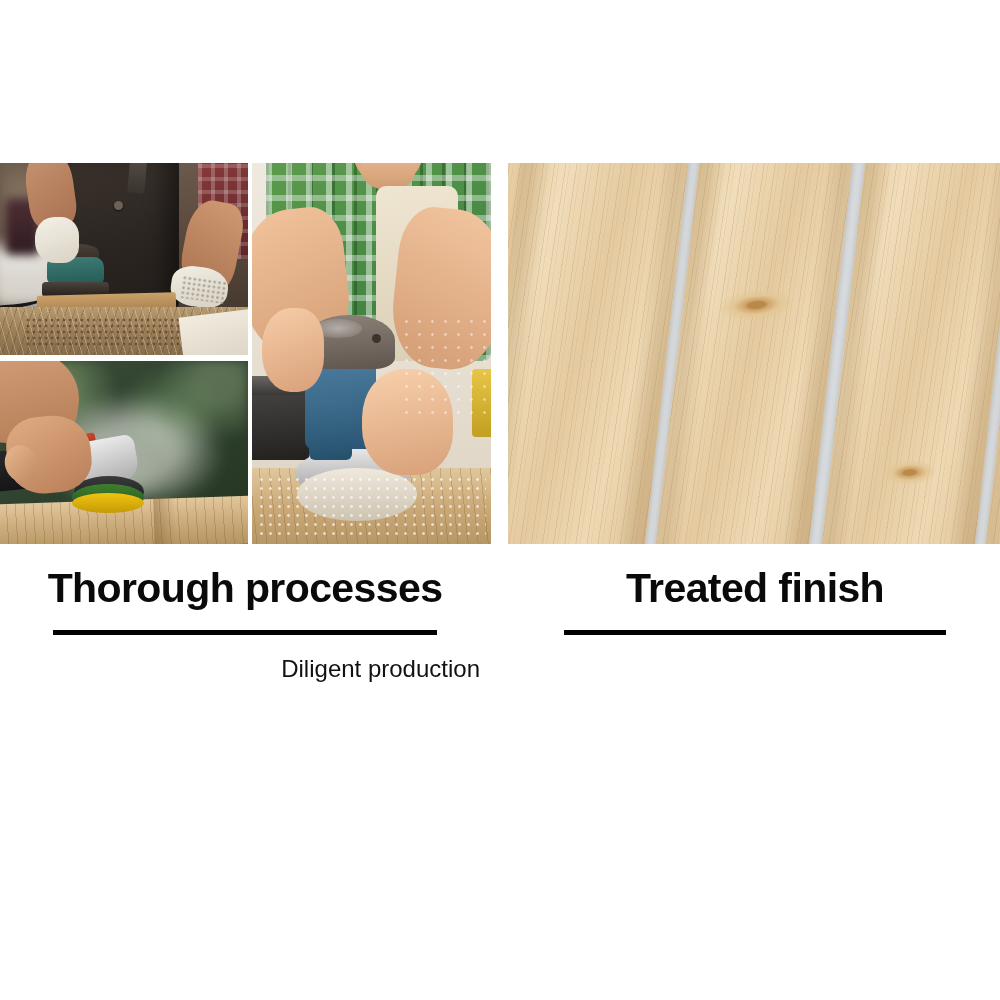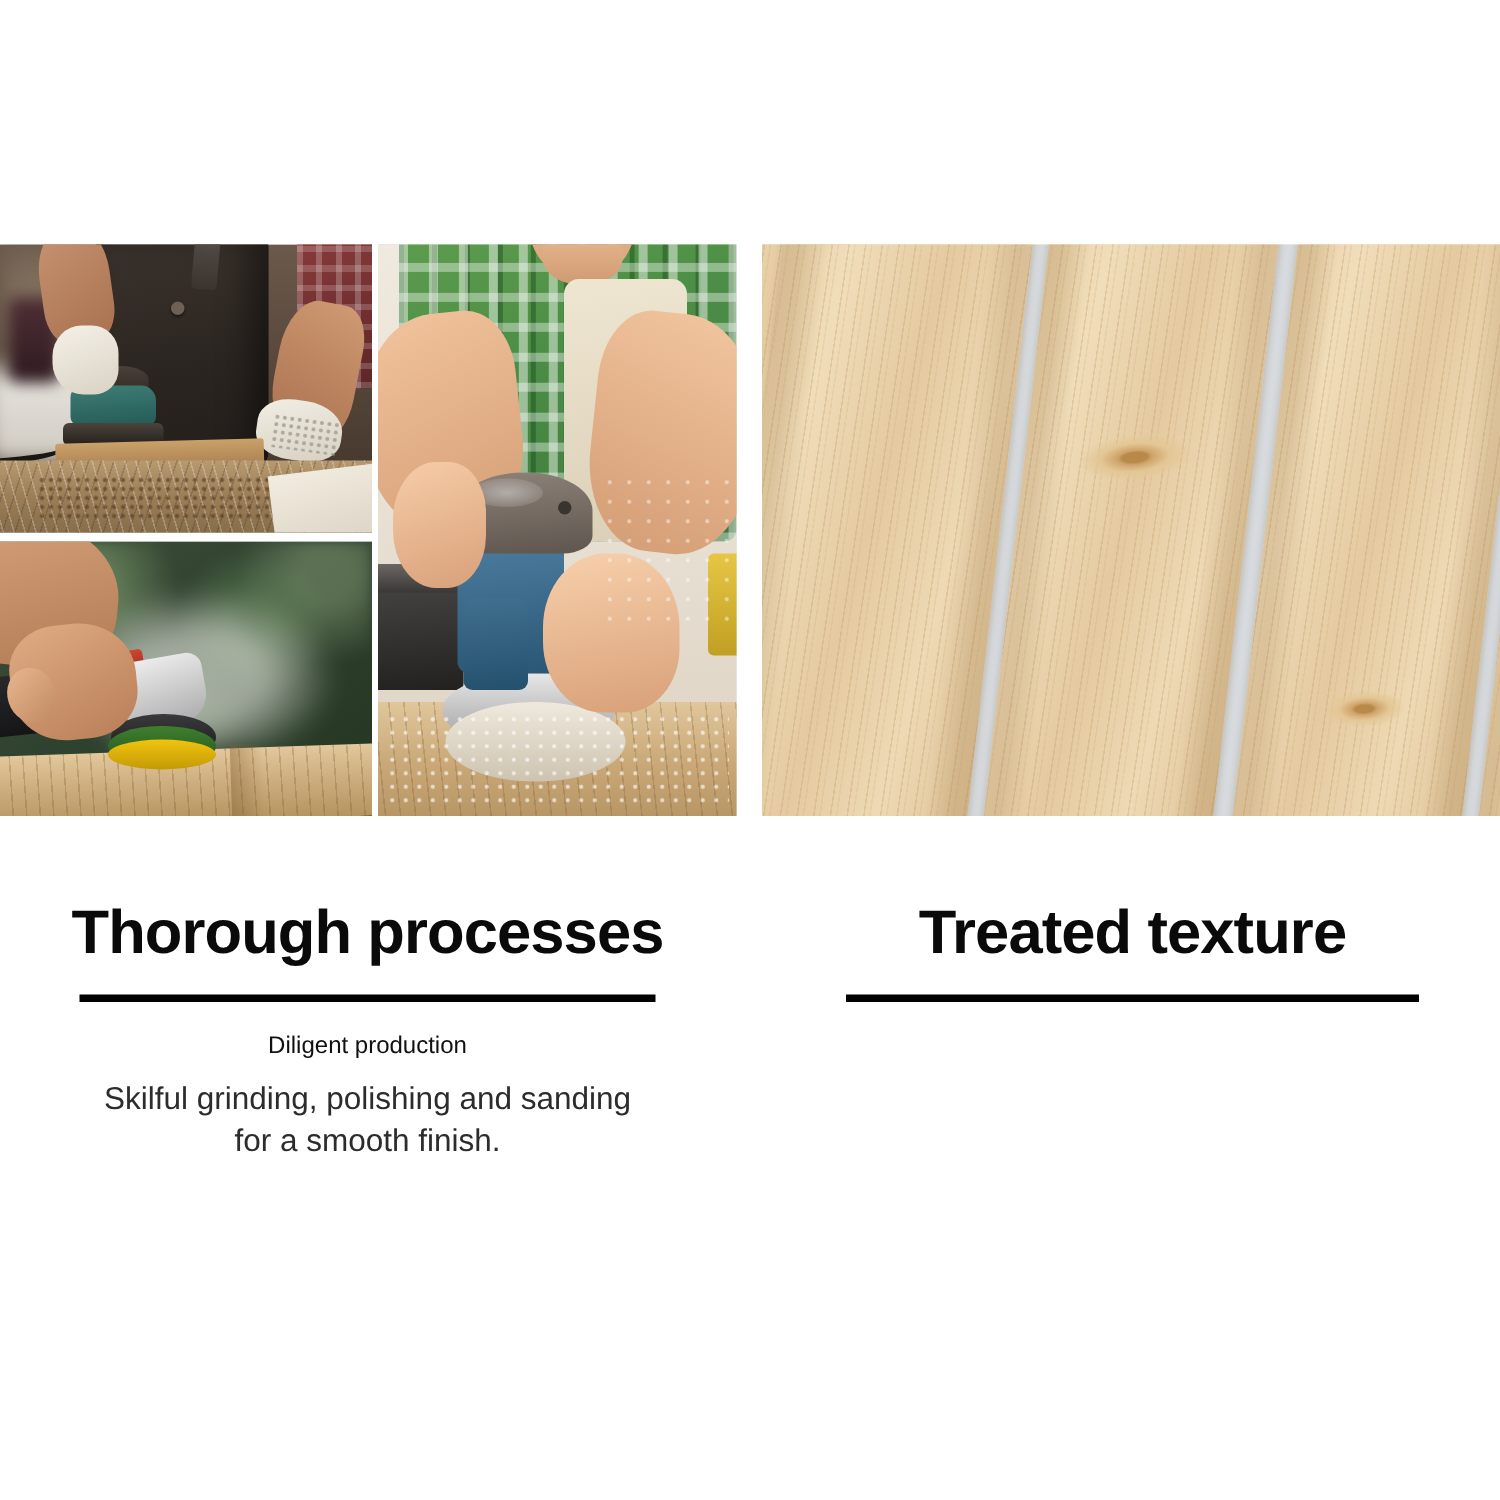--- a/index.html
+++ b/index.html
@@ -266,21 +266,21 @@
     border-radius: 50%;
     background:
       radial-gradient(ellipse at 50% 50%, #b88949 0 16%, #cfa36a 22%, #e3c795 44%, rgba(227,199,149,0) 72%);
     filter: blur(.4px);
   }
 
   
   .columns {
     position: absolute;
     left: 0;
-    top: 593px;
+    top: 560px;
     width: 1000px;
     height: 230px;
   }
   .col {
     position: absolute;
     top: 0;
     width: 470px;
     text-align: center;
   }
   .col-left  { left: 10px; }
@@ -297,25 +297,26 @@
   }
   .col-rule {
     height: 5px;
     background: #000000;
     margin: 18px auto 0 auto;
   }
   .col-left  .col-rule { width: 384px; }
   .col-right .col-rule { width: 382px; }
 
   .col-subtitle {
-    font-size: 16px;
+    font-size: 24px;
     font-weight: 400;
     color: #111111;
     margin: 20px 0 0 0;
     line-height: 1.2;
+    text-align: right;
   }
   .col-body {
     font-size: 21px;
     font-weight: 400;
     color: #2c2c2c;
     margin: 12px auto 0 auto;
     line-height: 1.35;
     max-width: 380px;
   }
 </style>
@@ -436,23 +437,22 @@
     </div>
 
   </div>
 
   <div class="columns">
 
     <div class="col col-left">
       <h2 class="col-title">Thorough processes</h2>
       <div class="col-rule"></div>
       <p class="col-subtitle">Diligent production</p>
-      <p class="col-body">Skilful grinding, polishing and sanding for a smooth finish.</p>
     </div>
 
     <div class="col col-right">
-      <h2 class="col-title">Treated texture</h2>
+      <h2 class="col-title">Treated finish</h2>
       <div class="col-rule"></div>
     </div>
 
   </div>
 
 </div>
 
 </body></html>

